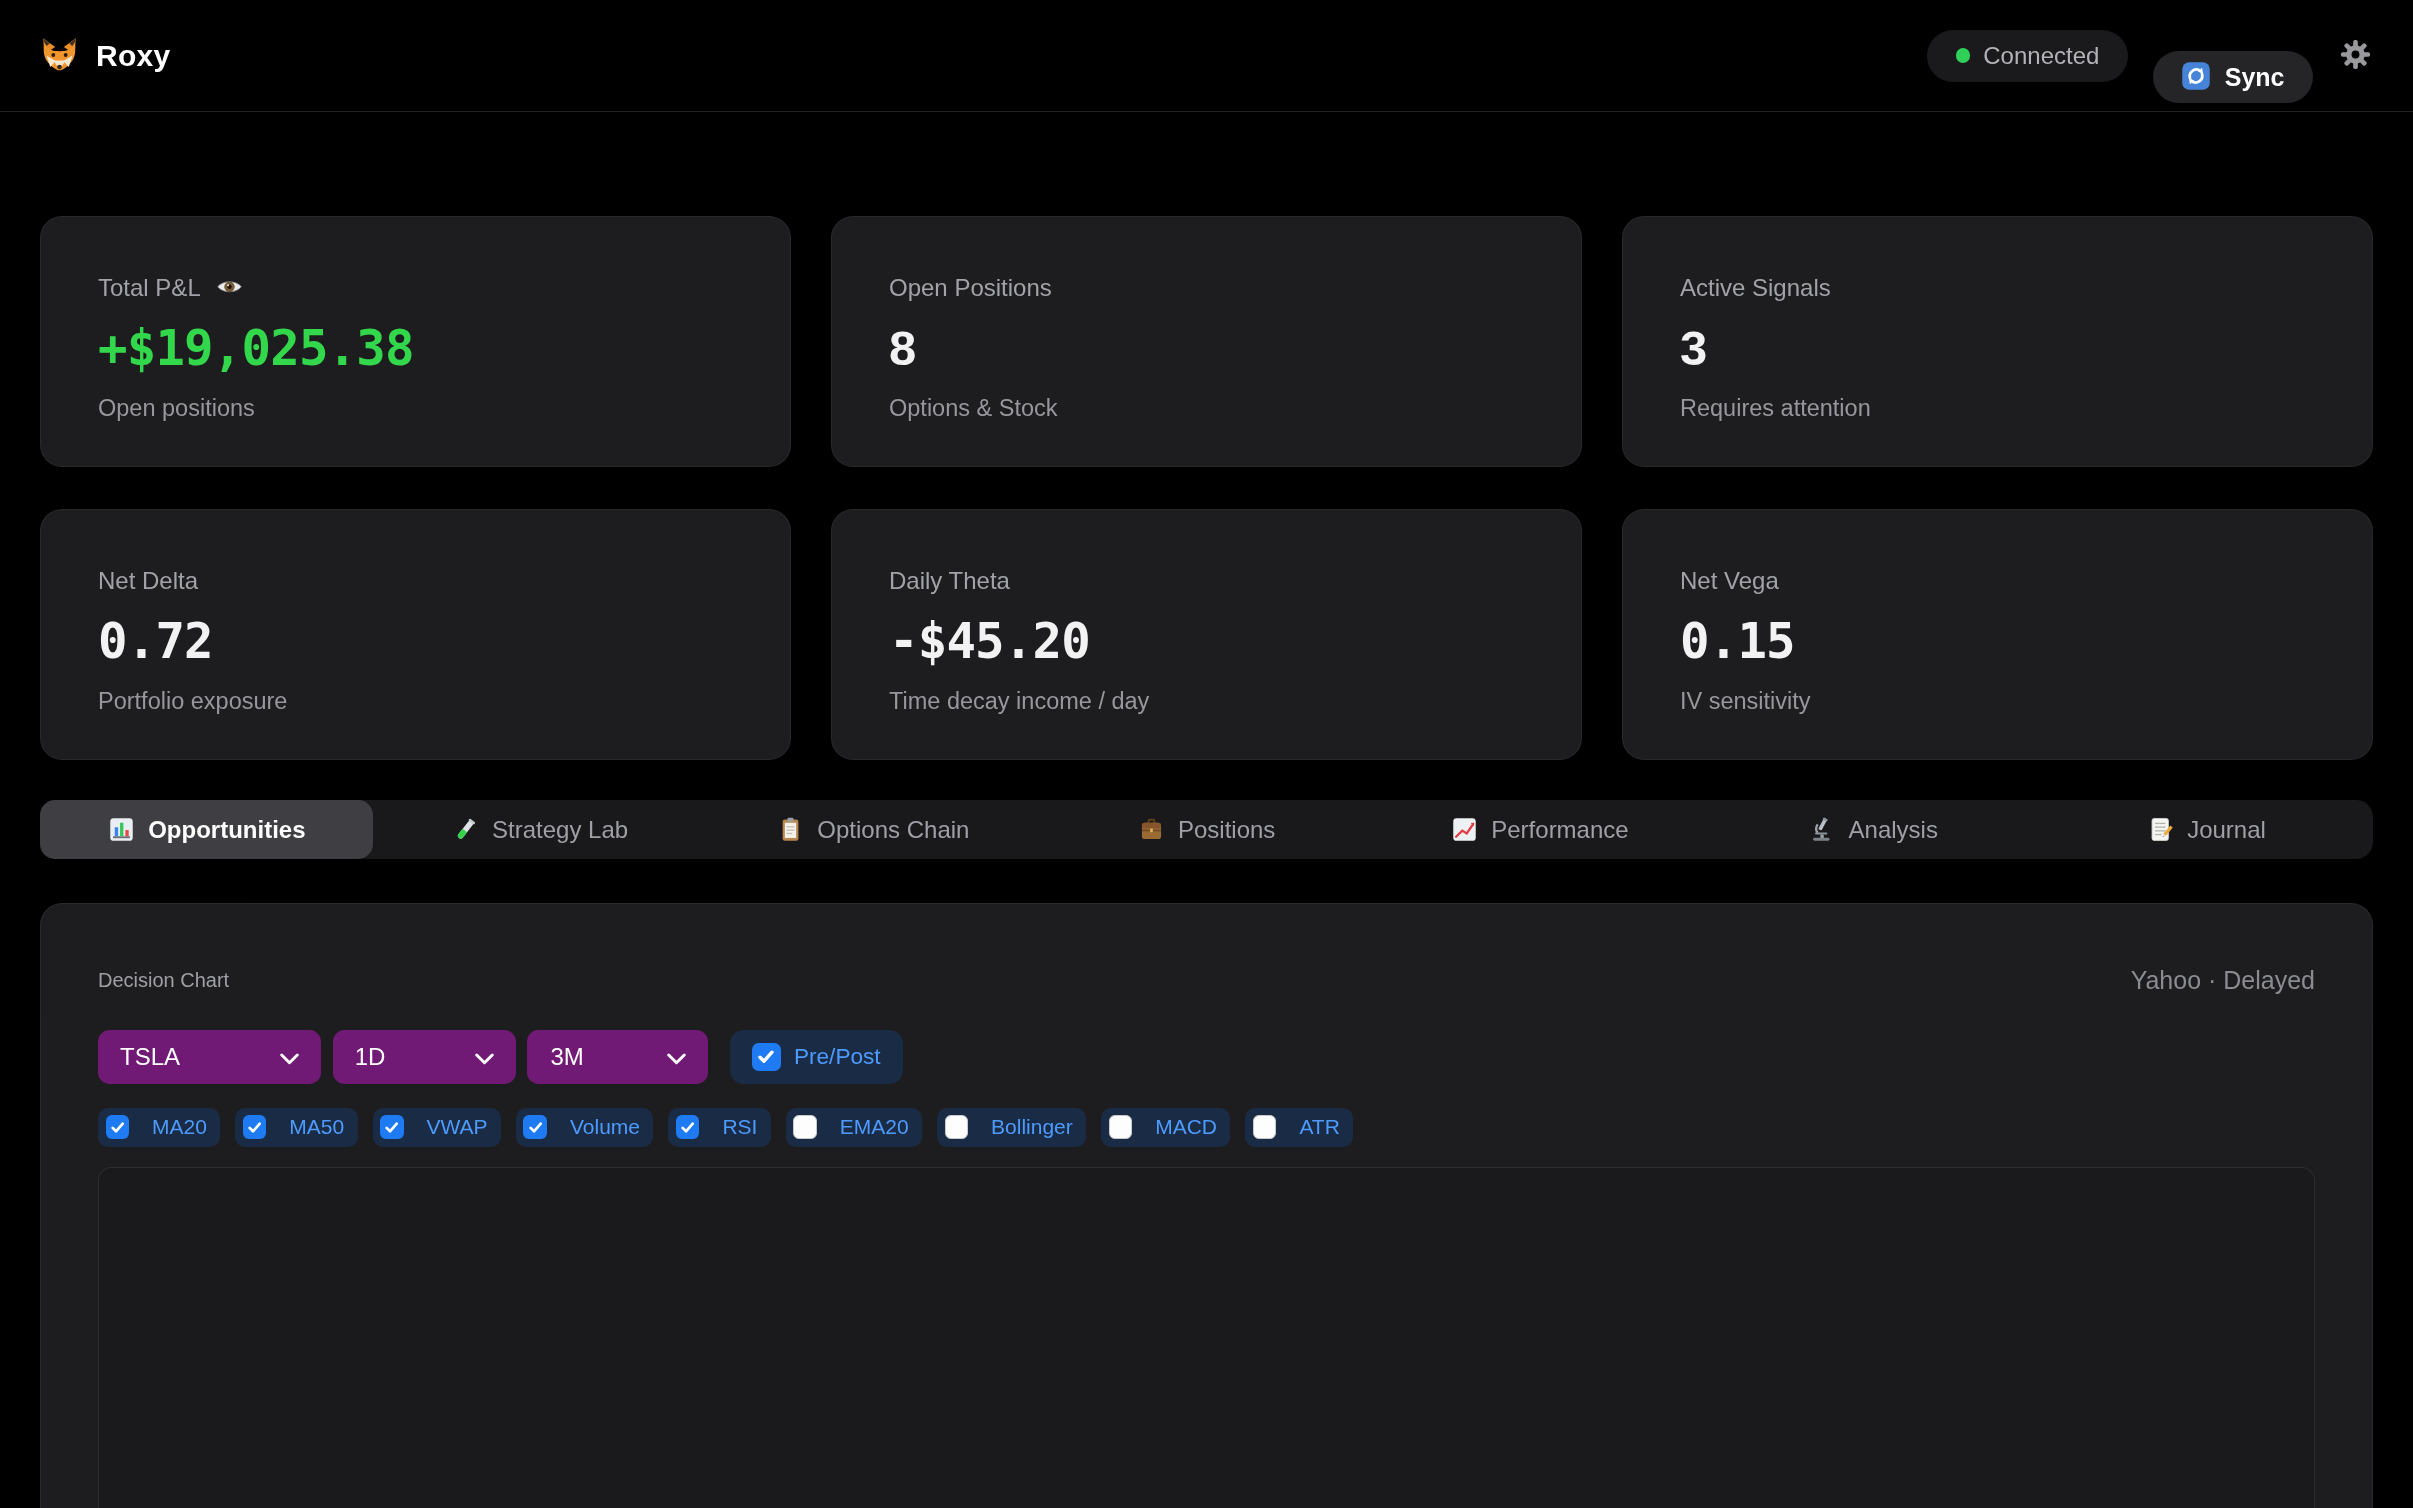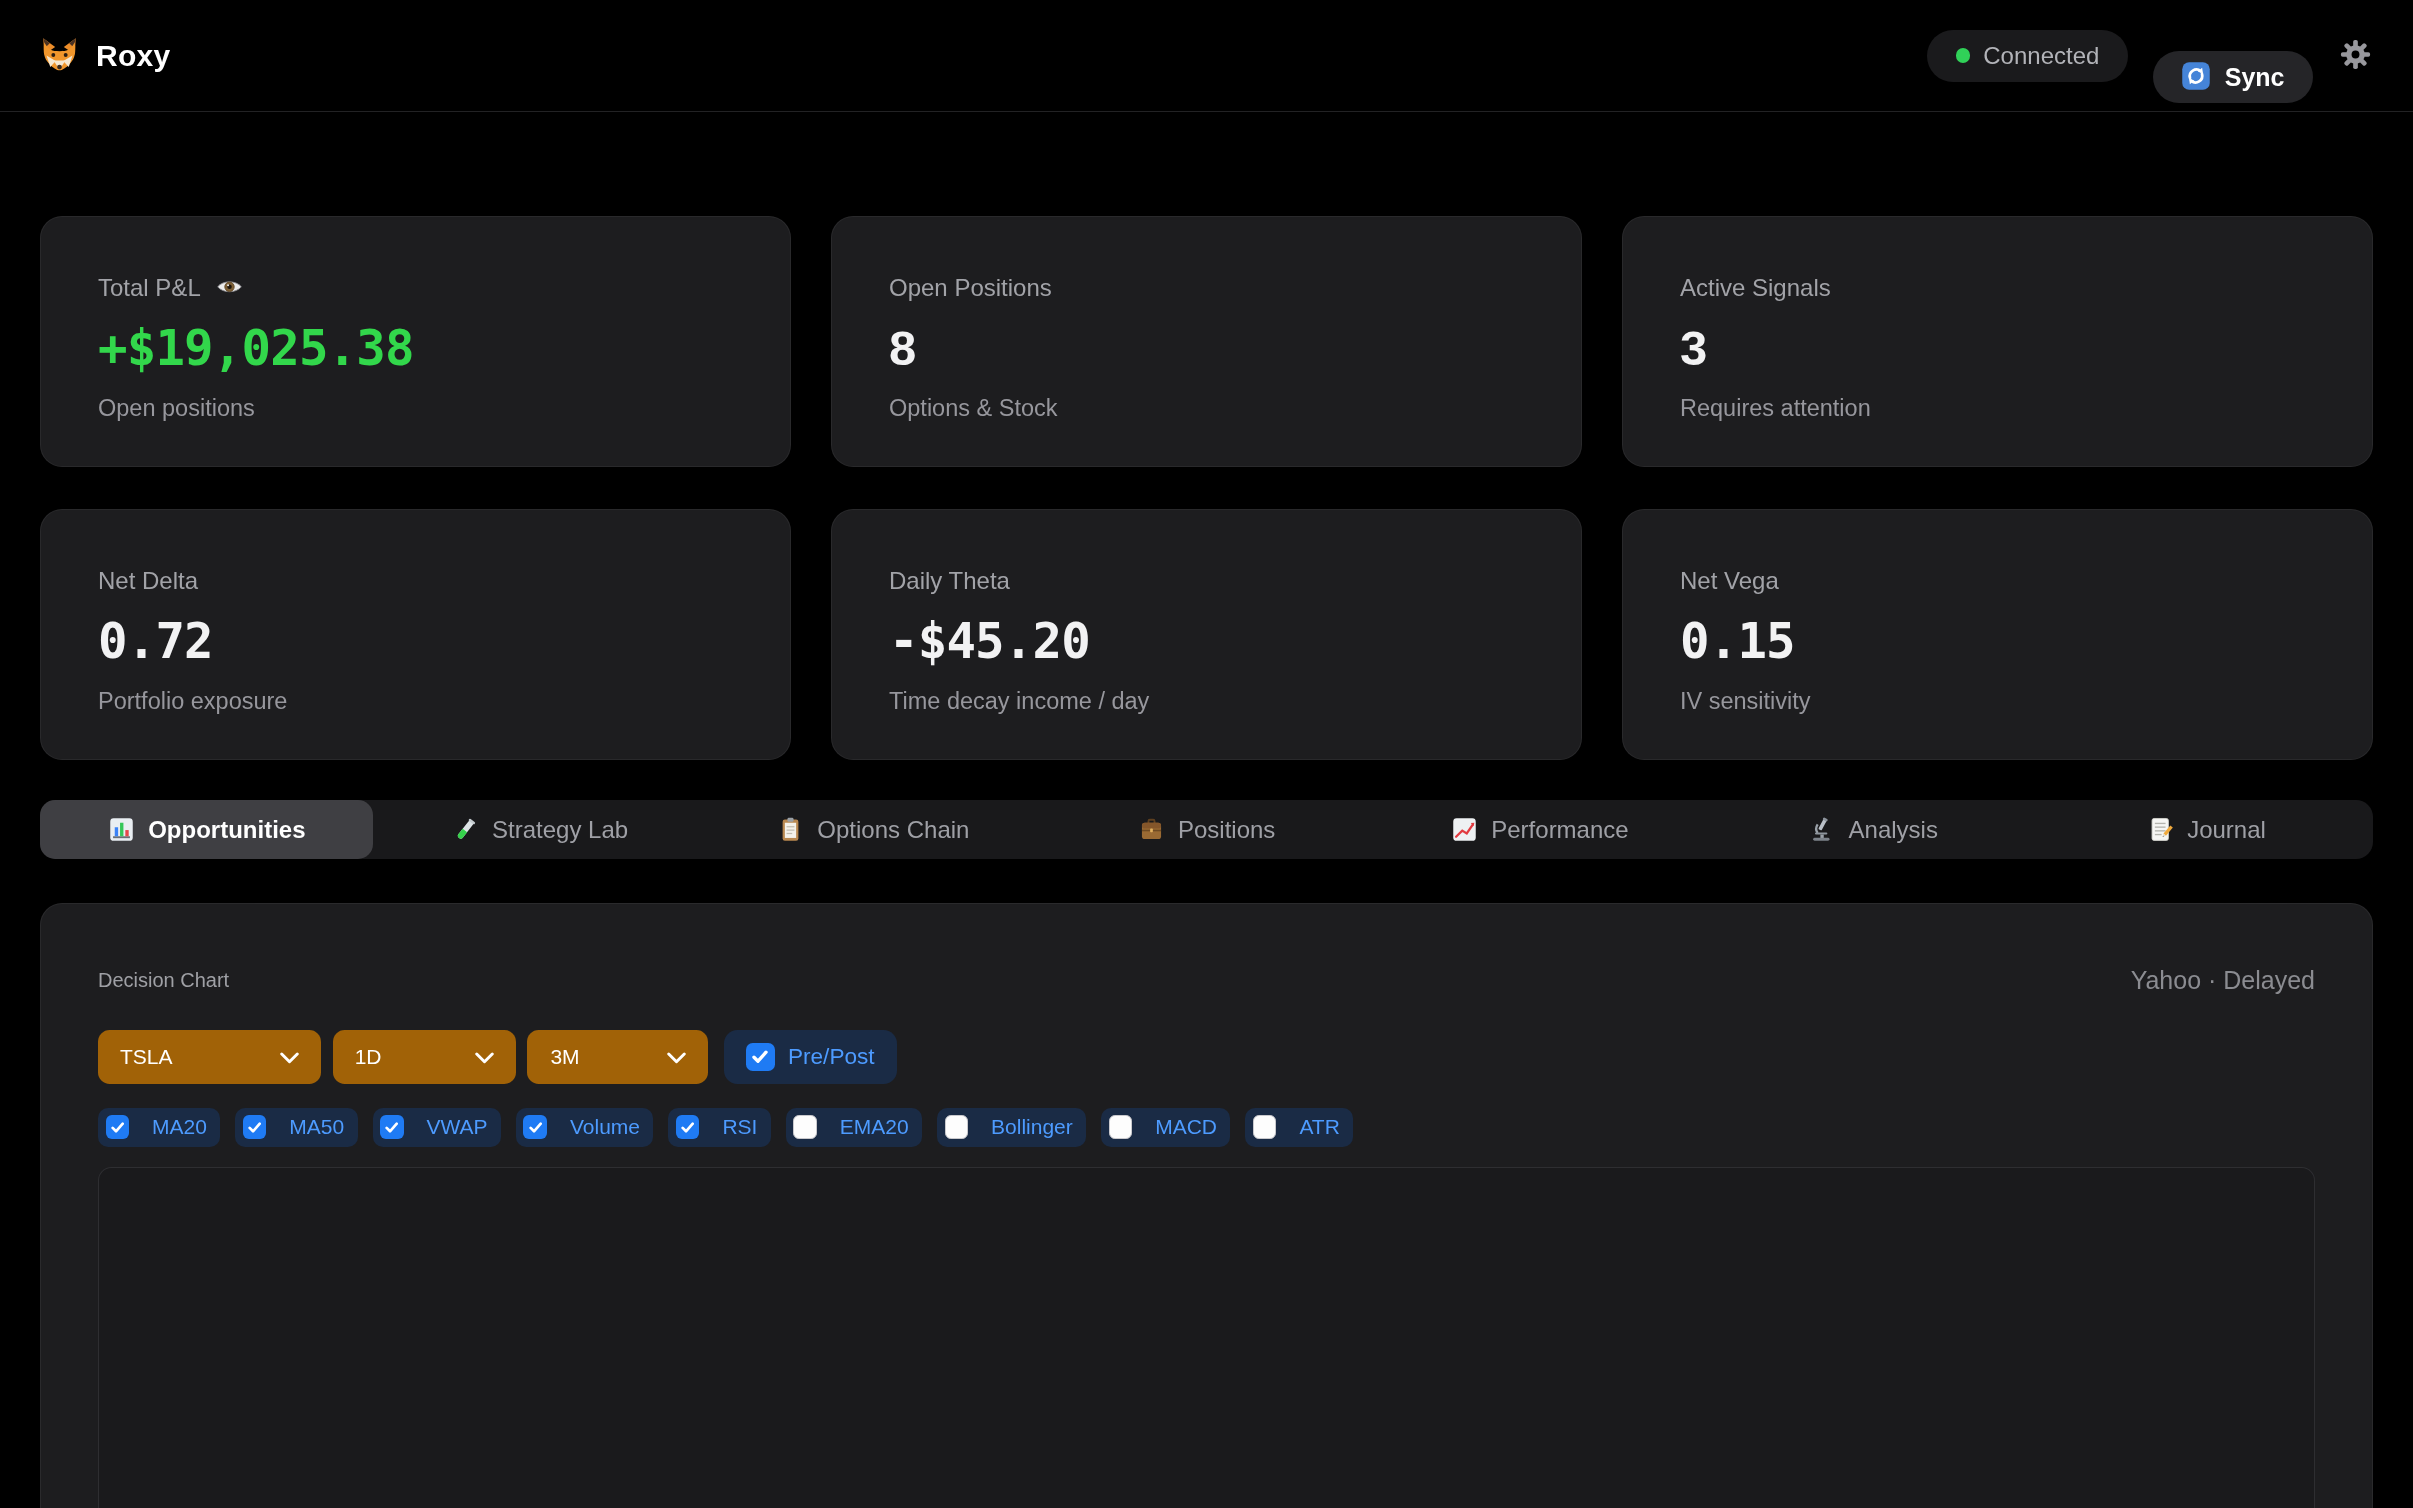--- a/index.html
+++ b/index.html
@@ -34,25 +34,25 @@
        font-size:24px;color:#9fa0a6;font-weight:500;border-radius:15px;cursor:pointer;}
   .tab.active{background:#3f3f43;color:#ffffff;font-weight:700;}
   .tab svg{display:block;}
   
   .panel{margin:44px 40px 0;height:670px;background:#1d1d1f;border:0.8px solid rgba(255,255,255,0.055);
          border-bottom:none;border-radius:22px 22px 0 0;box-sizing:border-box;padding:62px 57px 0;}
   .panel-head{display:flex;align-items:center;justify-content:space-between;}
   .panel-title{font-size:20px;color:#9fa0a5;}
   .panel-source{font-size:25px;color:#8b8c91;}
   .controls{margin-top:35px;display:flex;align-items:center;gap:11.7px;}
-  .select{height:54px;background:#a16207;border-radius:11.7px;display:flex;align-items:center;
+  .select{height:54px;background:#701a75;border-radius:11.7px;display:flex;align-items:center;
           justify-content:space-between;padding:0 22px;box-sizing:border-box;color:#fff;
-          font-size:21px;cursor:pointer;}
+          font-size:24px;cursor:pointer;}
   .select.w1{width:223px;} .select.w2{width:183px;} .select.w3{width:181px;padding-left:23px;}
-  .prepost{margin-left:4px;height:54px;background:#1a2b45;border-radius:13.4px;display:flex;
+  .prepost{margin-left:10px;height:54px;background:#1a2b45;border-radius:13.4px;display:flex;
            align-items:center;gap:13.4px;padding:0 22px;cursor:pointer;}
   .prepost .lbl{font-size:22.6px;font-weight:500;color:#4d9bff;}
   .cb{border-radius:5.9px;display:flex;align-items:center;justify-content:center;box-sizing:border-box;}
   .cb.checked{background:#1f7bf4;}
   .cb.unchecked{background:#fdfdfd;border:1.7px solid #c9c9cd;}
   .cb.big{width:28.5px;height:28.5px;border-radius:6.7px;}
   .cb.small{width:23.5px;height:23.5px;}
   .chips{margin-top:23.5px;display:flex;align-items:center;gap:15px;}
   .chip{height:39px;background:#1a2b45;border-radius:10px;display:flex;align-items:center;
         gap:23px;padding:0 13.4px 0 7.5px;cursor:pointer;}

